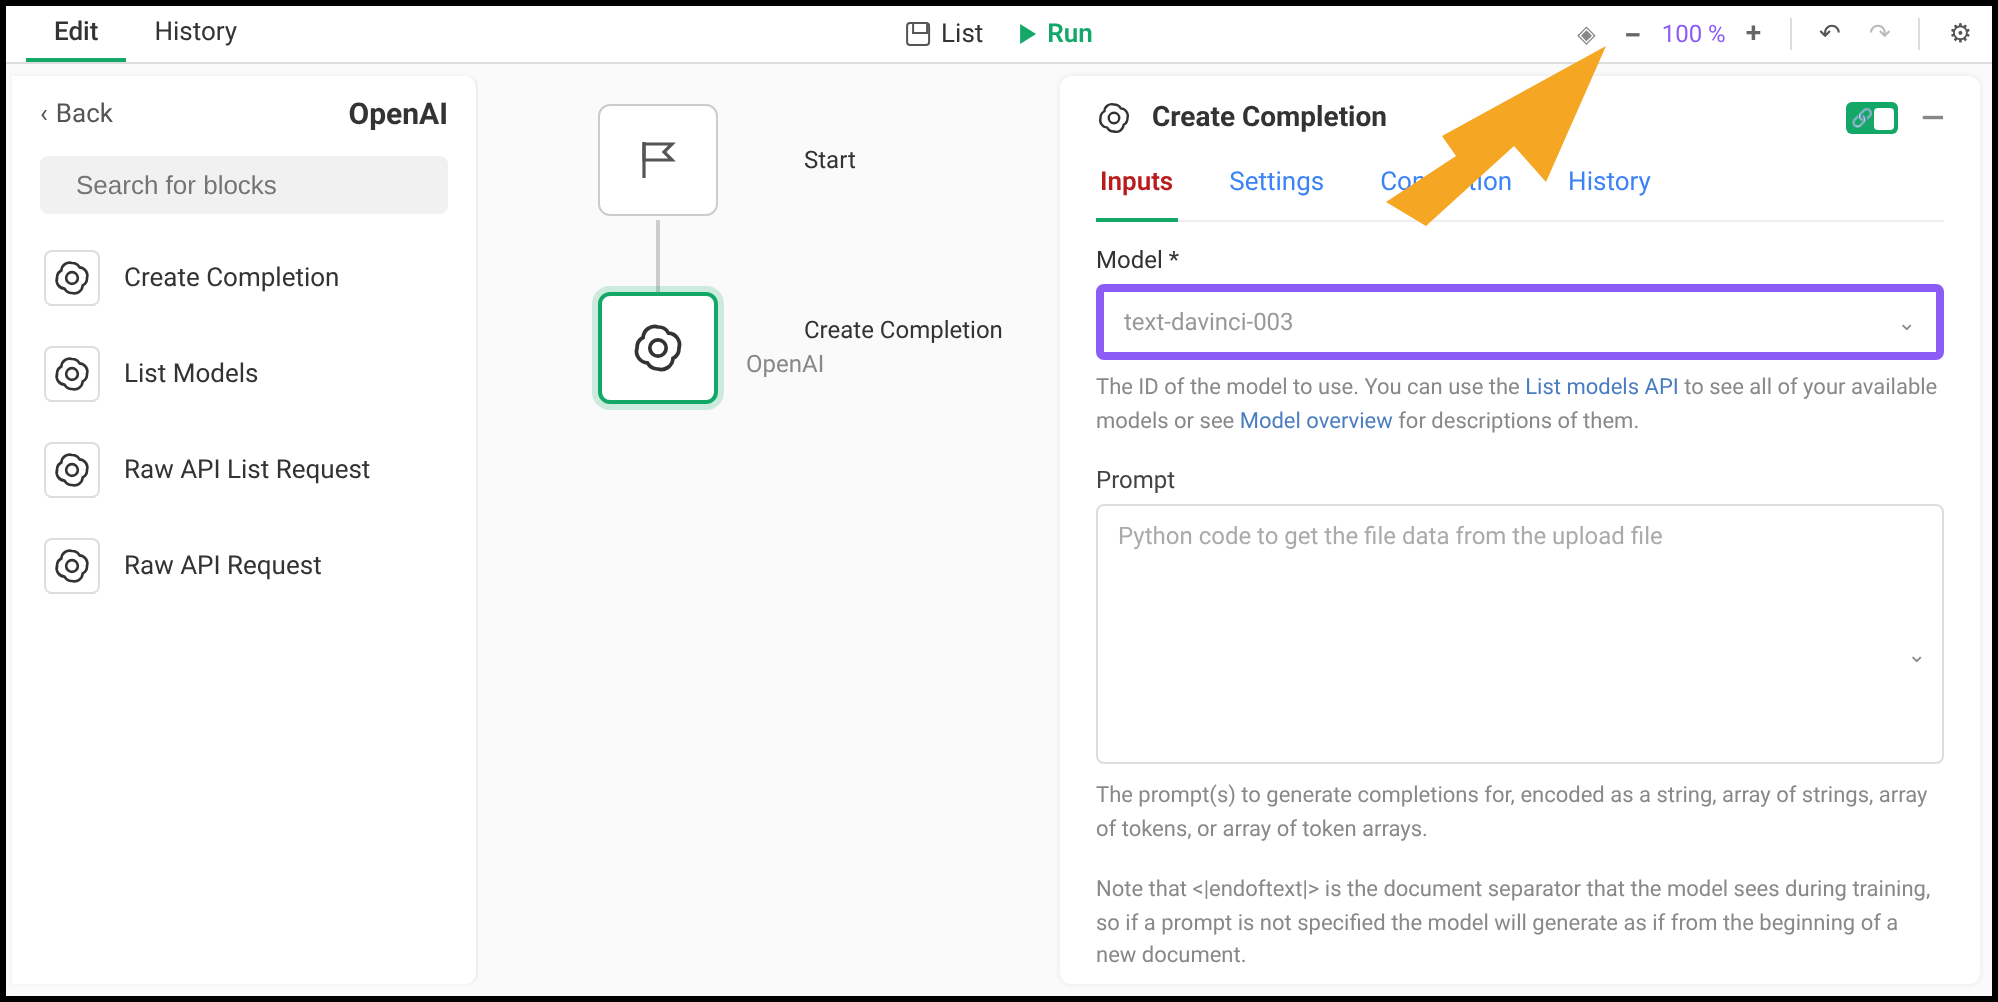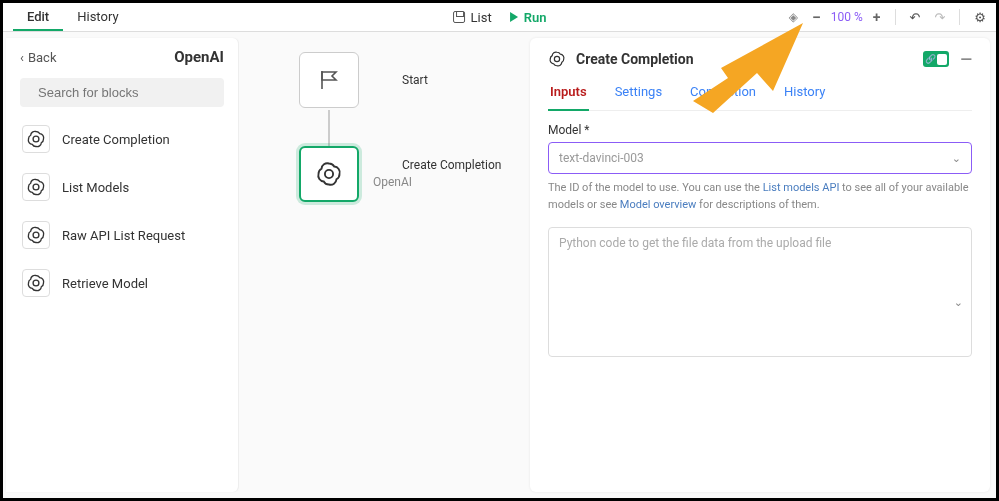--- a/index.html
+++ b/index.html
@@ -195,21 +195,21 @@
       color: #3b82f6;
     }
     .tab.active {
       color: #b91c1c; font-weight: 600;
       border-bottom: 2px solid #13a868;
       margin-bottom: -1px;
     }
     .fld-label { font-size: 12px; color: #444; margin-bottom: 5px; display: block;}
     .req { color: #333; }
     .select-box {
-      border: 1px solid #8b5cf6; border-radius: 4px;
+      border: 4px solid #8b5cf6; border-radius: 4px;
       padding: 8px 10px; display: flex; justify-content: space-between;
       align-items: center; color: #999; font-size: 12px;
       margin-bottom: 6px; cursor: pointer;
     }
     .help {
       font-size: 11px; color: #888; line-height: 1.5;
       margin-bottom: 14px;
     }
     .help a { color: #4a7dbf; text-decoration: none; }
     .textarea-box {
@@ -334,21 +334,21 @@
       </div>
       <span class="block-label">Raw API List Request</span>
     </div>
     <div class="block-item">
       <div class="block-icon">
         <svg class="swirl" viewBox="0 0 24 24" fill="none" stroke="#333" stroke-width="1.6">
             <path d="M12 3a5 5 0 0 1 4.5 2.6A5 5 0 0 1 21 12a5 5 0 0 1-2.6 4.5A5 5 0 0 1 12 21a5 5 0 0 1-4.5-2.6A5 5 0 0 1 3 12a5 5 0 0 1 2.6-4.5A5 5 0 0 1 12 3Z"></path>
             <circle cx="12" cy="12" r="3.5"></circle>
           </svg>
       </div>
-      <span class="block-label">Retrieve Model</span>
+      <span class="block-label">Raw API Request</span>
     </div>
   </div>
 
   <div class="canvas">
     <div class="node" style="left:60px; top:20px;">
       <div class="node-box">
         <svg width="24" height="22" viewBox="0 0 24 22" fill="none" stroke="#555" stroke-width="1.6">
           <line x1="5" y1="2" x2="5" y2="20"></line>
           <path d="M5 3 L19 3 L15 7 L19 11 L5 11 Z"></path>
         </svg>
@@ -398,24 +398,27 @@
 
     <span class="fld-label req">Model *</span>
     <div class="select-box">
       <span>text-davinci-003</span>
       <span class="chev">⌄</span>
     </div>
     <div class="help">
       <span>The ID of the model to use. You can use the </span><a>List models API</a><span> to see all of your available models or see </span><a>Model overview</a><span> for descriptions of them.</span>
     </div>
 
+    <span class="fld-label">Prompt</span>
     <div class="textarea-box">
       <span>Python code to get the file data from the upload file</span>
       <span class="ta-chevron">⌄</span>
     </div>
+    <div class="help">The prompt(s) to generate completions for, encoded as a string, array of strings, array of tokens, or array of token arrays.</div>
+    <div class="help">Note that &lt;|endoftext|&gt; is the document separator that the model sees during training, so if a prompt is not specified the model will generate as if from the beginning of a new document.</div>
 
   </div>
 </div>
 
 <svg class="big-arrow" viewBox="0 0 110 90">
   <defs></defs>
   <polygon points="0,78 35,55 28,45 110,0 80,68 64,50 20,90" fill="#f5a623"></polygon>
 </svg>
 
 </body></html>

